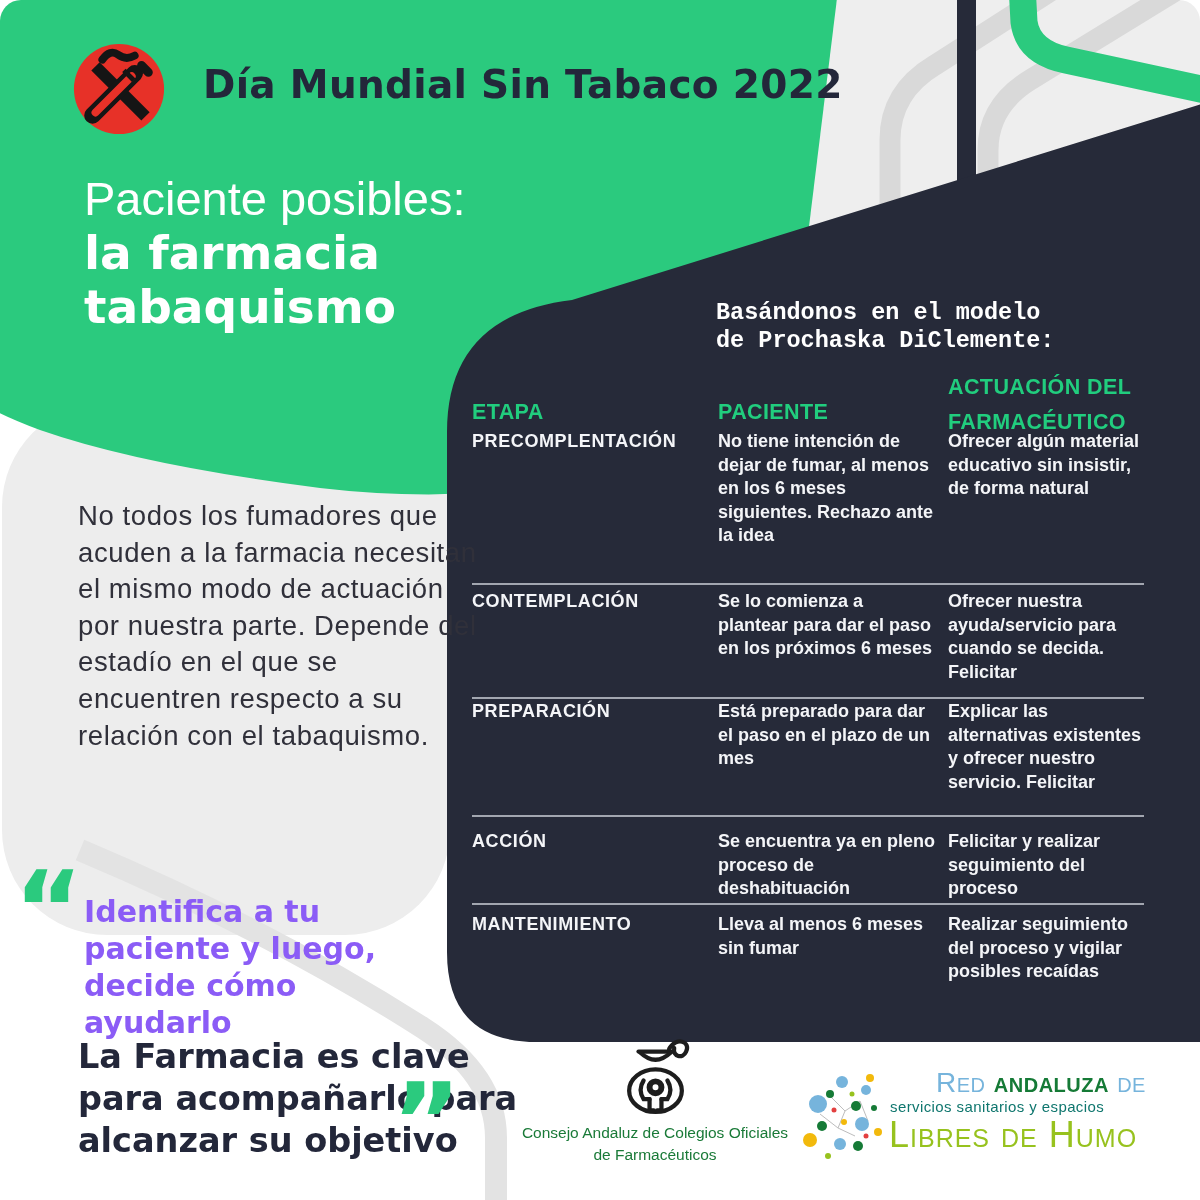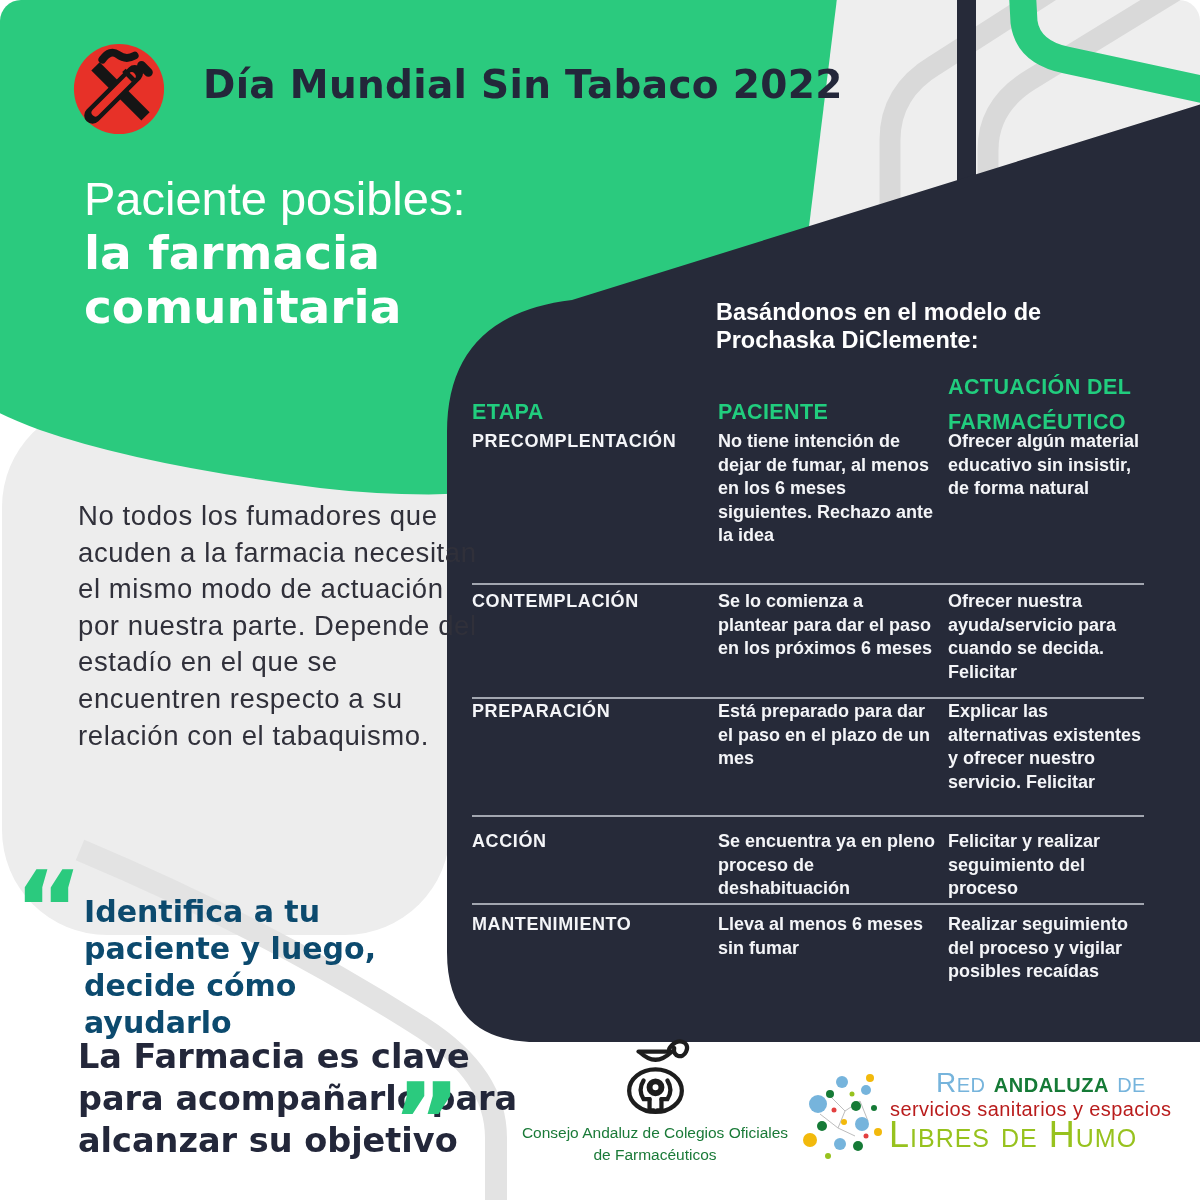--- a/index.html
+++ b/index.html
@@ -15,44 +15,44 @@
   .hero .lt{font-weight:400;}
   .hero .bd{font-family:"DejaVu Sans",sans-serif;font-weight:bold;}
 
   .intro{left:78px;top:498px;width:406px;color:#30303a;font-size:27.5px;line-height:36.6px;
     letter-spacing:.6px;}
 
   .quote-mark{font-family:"DejaVu Sans",sans-serif;font-weight:bold;color:#2bca7e;
     font-size:105px;line-height:60px;}
   .q-open{left:14px;top:880px;}
   .q-close{left:392px;top:1092px;}
-  .quote1{left:84px;top:893px;width:330px;color:#0c4a6e;font-family:"DejaVu Sans",sans-serif;
+  .quote1{left:84px;top:893px;width:330px;color:#8b5cf6;font-family:"DejaVu Sans",sans-serif;
     font-weight:bold;font-size:30px;line-height:37px;}
   .quote2{left:78px;top:1036px;width:440px;color:#23273a;font-family:"DejaVu Sans",sans-serif;
     font-weight:bold;font-size:33.5px;line-height:42px;}
 
-  .tbl-intro{left:716px;top:299px;width:352px;color:#ffffff;font-family:Liberation Sans, sans-serif;
+  .tbl-intro{left:716px;top:299px;width:352px;color:#ffffff;font-family:Liberation Mono, monospace;
     font-weight:bold;font-size:23.5px;line-height:27.5px;}
 
   .col-h{color:#21cd7e;font-weight:bold;font-size:21.5px;letter-spacing:.4px;line-height:35px;}
   .ch1{left:472px;top:395px;width:235px;}
   .ch2{left:718px;top:395px;width:228px;}
   .ch3{left:948px;top:370px;width:210px;}
 
   .cell{color:#f4f5f8;font-weight:bold;font-size:18px;line-height:23.5px;}
   .etapa{letter-spacing:.6px;width:238px;left:472px;}
   .pac{width:220px;left:718px;}
   .act{width:205px;left:948px;}
   .divider{left:472px;width:672px;height:2px;background:#b9bcc6;opacity:.85;}
 
   .cacof-text{left:505px;top:1122px;width:300px;text-align:center;color:#1a7a38;
     font-size:15.5px;line-height:22px;}
   .red-l1{left:888px;top:1068px;font-size:28px;font-variant:small-caps;letter-spacing:.5px;line-height:30px;margin-left:48px;}
   .red-l1 .b{color:#76b4dc;} .red-l1 .g{color:#157a36;font-weight:bold;}
-  .red-l2{left:890px;top:1098px;font-size:20px;color:#b91c1c;letter-spacing:.4px;}
+  .red-l2{left:890px;top:1098px;font-size:15px;color:#0f766e;letter-spacing:.4px;}
   .red-l3{left:889px;top:1114px;font-size:36px;color:#97c21e;font-variant:small-caps;letter-spacing:1px;}
 </style>
 </head>
 <body>
 
 <div id="page">
 
   <svg id="bg" viewBox="0 0 1200 1200">
 
     <rect x="790" y="0" width="410" height="360" fill="#eeeeee"></rect>
@@ -81,21 +81,21 @@
     <line x1="55" y1="31" x2="65" y2="41" stroke="#151515" stroke-width="5"></line>
     <line x1="73" y1="26" x2="80" y2="33" stroke="#151515" stroke-width="9" stroke-linecap="round"></line>
     <path d="M33,20 Q41,9 49,15 Q57,21 66,16" fill="none" stroke="#151515" stroke-width="8" stroke-linecap="round"></path>
   </svg>
 
   <div class="abs header-title">Día Mundial Sin Tabaco 2022</div>
 
   <div class="abs hero">
     <div class="lt">Paciente posibles:</div>
     <div class="bd">la farmacia</div>
-    <div class="bd">comunitaria</div>
+    <div class="bd">tabaquismo</div>
   </div>
 
   <div class="abs intro">No todos los fumadores que acuden a la farmacia necesitan el mismo modo de actuación por nuestra parte. Depende del estadío en el que se encuentren respecto a su relación con el tabaquismo.</div>
 
   <div class="abs quote-mark q-open">“</div>
   <div class="abs quote1">Identifica a tu paciente y luego, decide cómo ayudarlo</div>
   <div class="abs quote2">La Farmacia es clave para acompañarlo para alcanzar su objetivo</div>
   <div class="abs quote-mark q-close">”</div>
 
   <div class="abs tbl-intro">Basándonos en el modelo de Prochaska DiClemente:</div>

